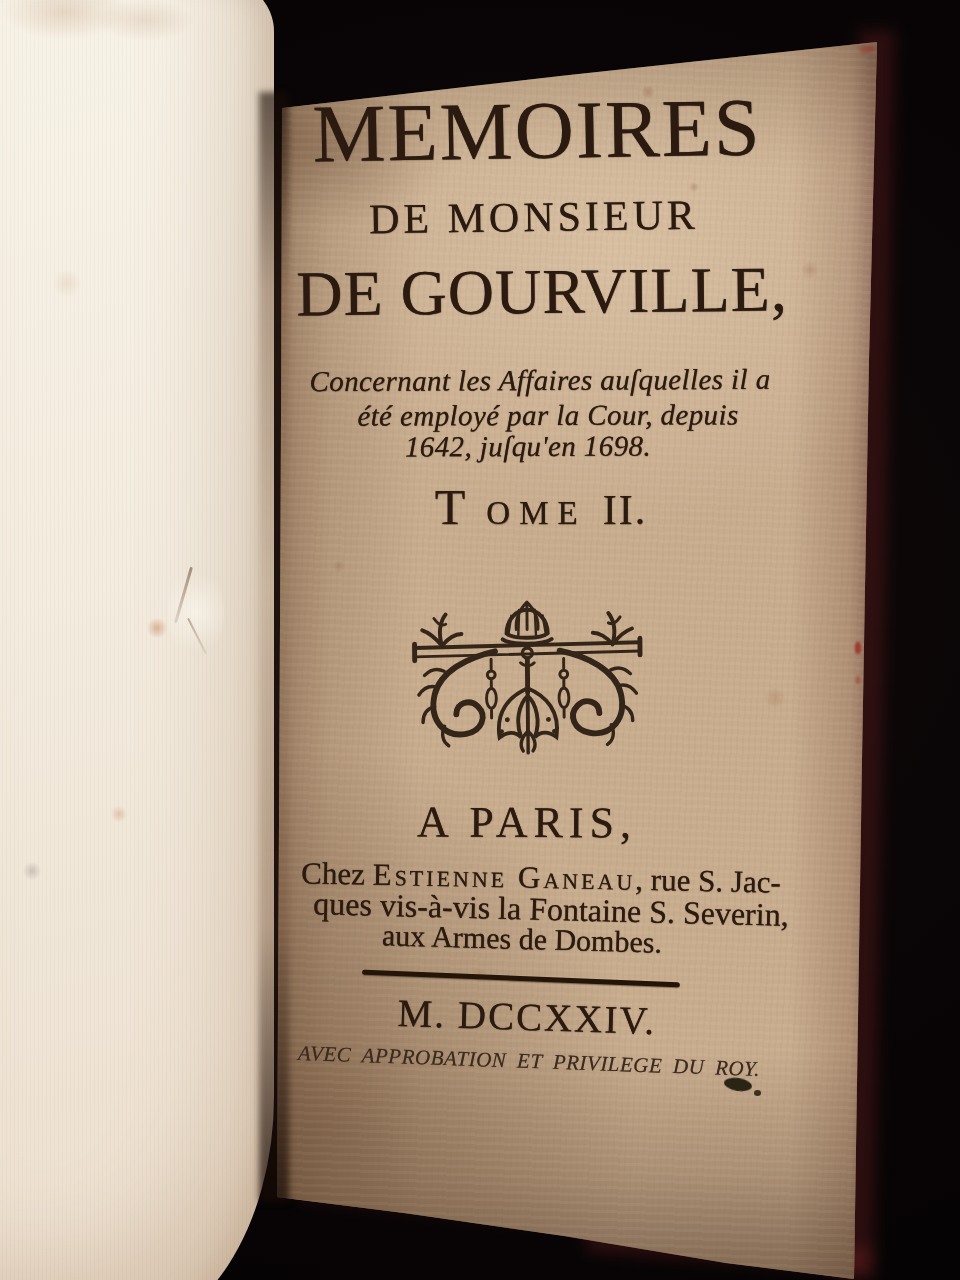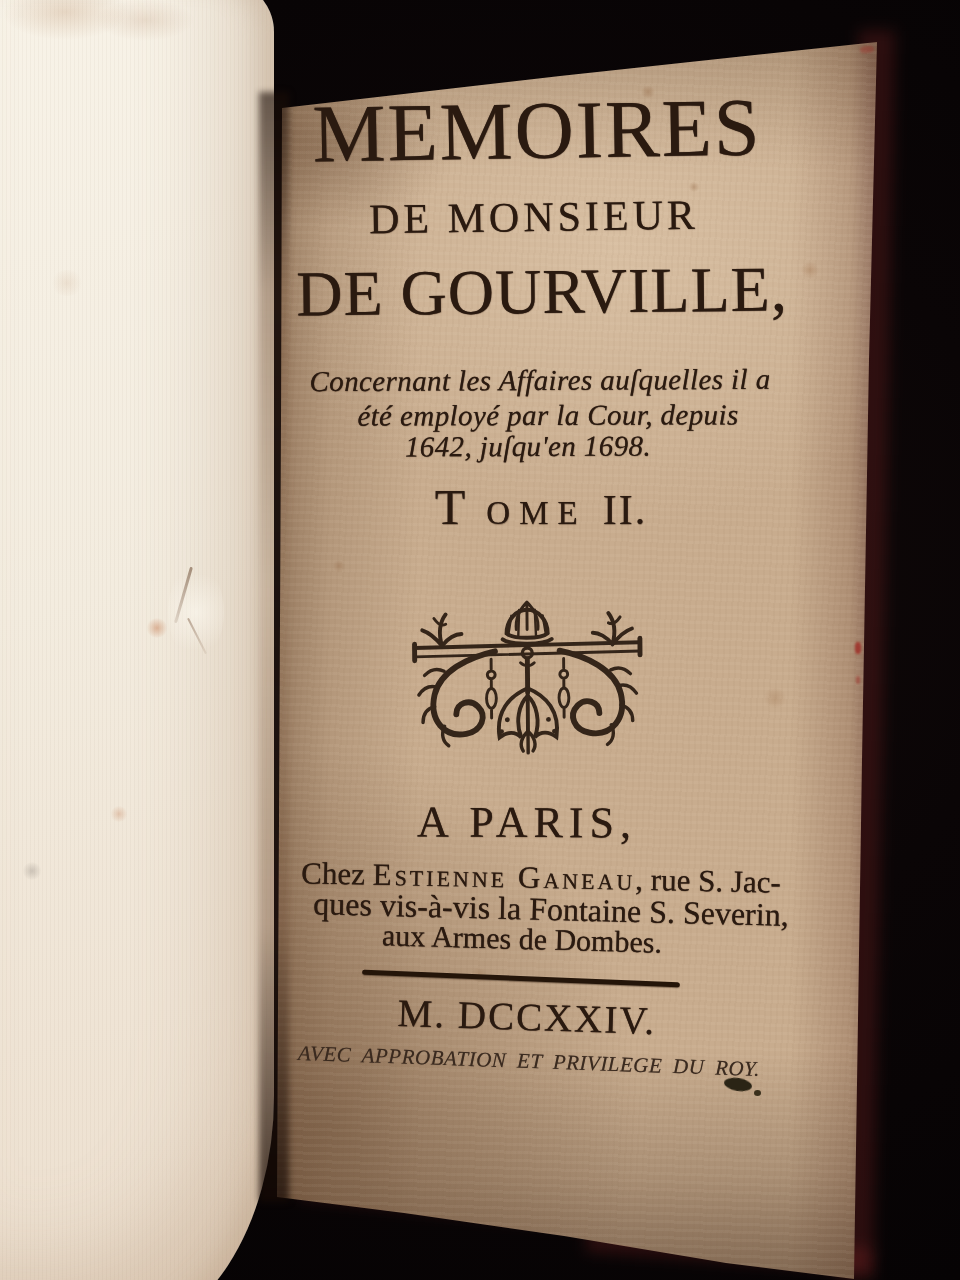--- a/index.html
+++ b/index.html
@@ -46,21 +46,20 @@
       repeating-linear-gradient(93deg, rgba(120,90,60,.045) 0 2px, rgba(255,255,255,0) 2px 6px),
       repeating-linear-gradient(2deg, rgba(255,240,220,.05) 0 3px, rgba(255,255,255,0) 3px 8px),
       radial-gradient(500px 380px at 620px 250px, rgba(238,217,190,.42), rgba(238,217,190,0) 72%),
       radial-gradient(180px 110px at 330px 150px, rgba(70,40,20,.30), rgba(70,40,20,0) 70%),
       radial-gradient(430px 520px at 330px 1120px, rgba(80,50,28,.42), rgba(80,50,28,0) 72%),
       linear-gradient(90deg, rgba(255,255,255,0) 268px, rgba(88,58,36,.42) 280px, rgba(88,58,36,.18) 330px, rgba(88,58,36,0) 420px),
       linear-gradient(180deg, rgba(70,45,25,.30) 0px, rgba(70,45,25,0) 170px),
       linear-gradient(0deg, rgba(48,26,13,.48) 0px, rgba(48,26,13,.20) 105px, rgba(48,26,13,0) 230px),
       linear-gradient(90deg, rgba(255,255,255,0) 790px, rgba(96,55,38,.25) 850px, rgba(70,28,24,.45) 872px),
       #c8ac8e;
-    border-radius: 22px;
   }
   .tp-spot{position:absolute;border-radius:50%;}
   .tps1{left:640px;top:86px;width:16px;height:12px;background:radial-gradient(circle,rgba(140,95,60,.38),rgba(140,95,60,0) 70%);}
   .tps2{left:688px;top:182px;width:12px;height:10px;background:radial-gradient(circle,rgba(140,95,60,.34),rgba(140,95,60,0) 70%);}
   .tps3{left:800px;top:262px;width:20px;height:16px;background:radial-gradient(circle,rgba(150,100,62,.30),rgba(150,100,62,0) 70%);}
   .tps4{left:332px;top:560px;width:14px;height:12px;background:radial-gradient(circle,rgba(140,95,60,.30),rgba(140,95,60,0) 70%);}
   .tps5{left:762px;top:688px;width:26px;height:20px;background:radial-gradient(circle,rgba(150,105,68,.26),rgba(150,105,68,0) 70%);}
   .tps6{left:470px;top:968px;width:18px;height:14px;background:radial-gradient(circle,rgba(140,95,60,.24),rgba(140,95,60,0) 70%);}
   .ink-speck{position:absolute;left:724px;top:1078px;width:28px;height:13px;border-radius:50%;
     transform:rotate(9deg);filter:blur(.7px);background:#2a2415;}

